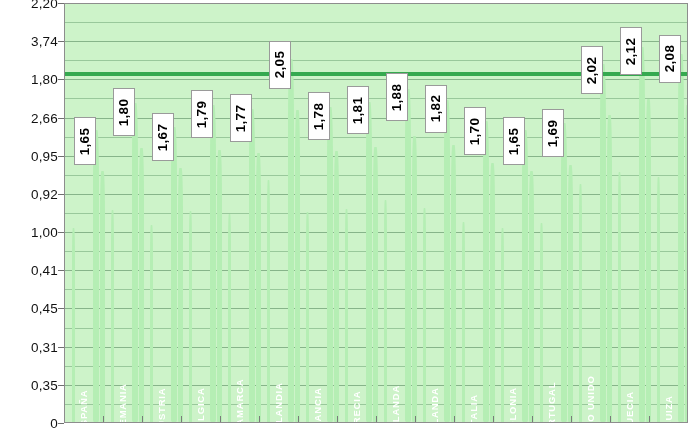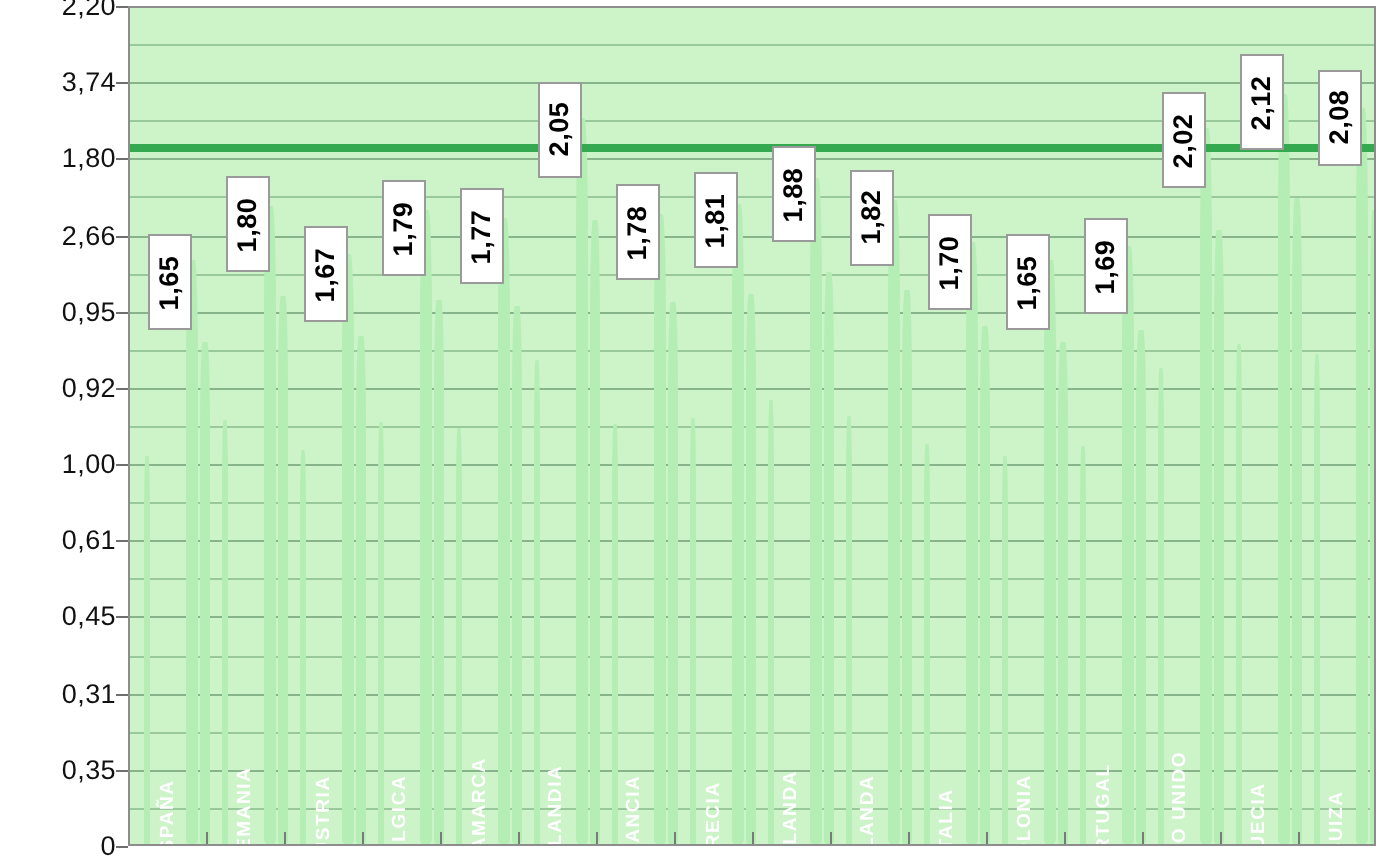--- a/index.html
+++ b/index.html
@@ -60,21 +60,21 @@
       <div class="ytick" style="top: 79.3636px;">1,80</div>
       <div class="ytickmark" style="top: 79.3636px;"></div>
       <div class="ytick" style="top: 117.545px;">2,66</div>
       <div class="ytickmark" style="top: 117.545px;"></div>
       <div class="ytick" style="top: 155.727px;">0,95</div>
       <div class="ytickmark" style="top: 155.727px;"></div>
       <div class="ytick" style="top: 193.909px;">0,92</div>
       <div class="ytickmark" style="top: 193.909px;"></div>
       <div class="ytick" style="top: 232.091px;">1,00</div>
       <div class="ytickmark" style="top: 232.091px;"></div>
-      <div class="ytick" style="top: 270.273px;">0,61</div>
+      <div class="ytick" style="top: 270.273px;">0,41</div>
       <div class="ytickmark" style="top: 270.273px;"></div>
       <div class="ytick" style="top: 308.455px;">0,45</div>
       <div class="ytickmark" style="top: 308.455px;"></div>
       <div class="ytick" style="top: 346.636px;">0,31</div>
       <div class="ytickmark" style="top: 346.636px;"></div>
       <div class="ytick" style="top: 384.818px;">0,35</div>
       <div class="ytickmark" style="top: 384.818px;"></div>
       <div class="ytick" style="top: 423px;">0</div>
       <div class="ytickmark" style="top: 423px;"></div>
     </div>

